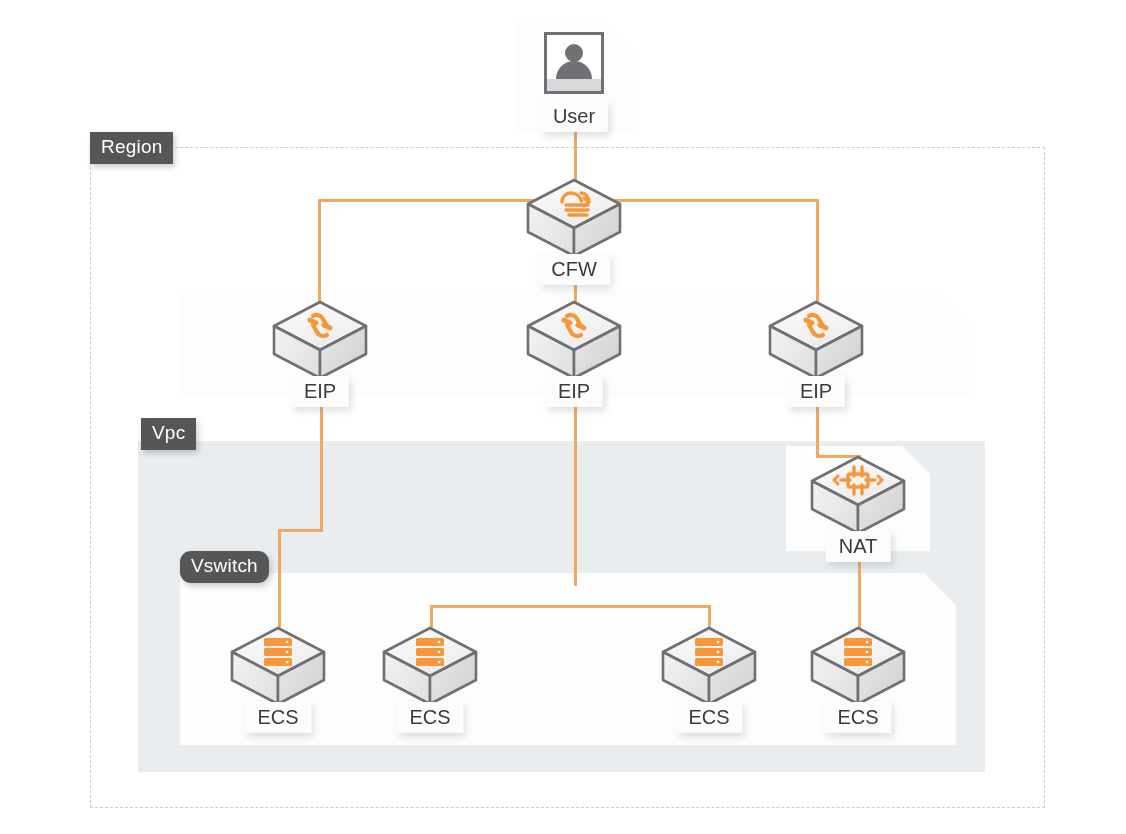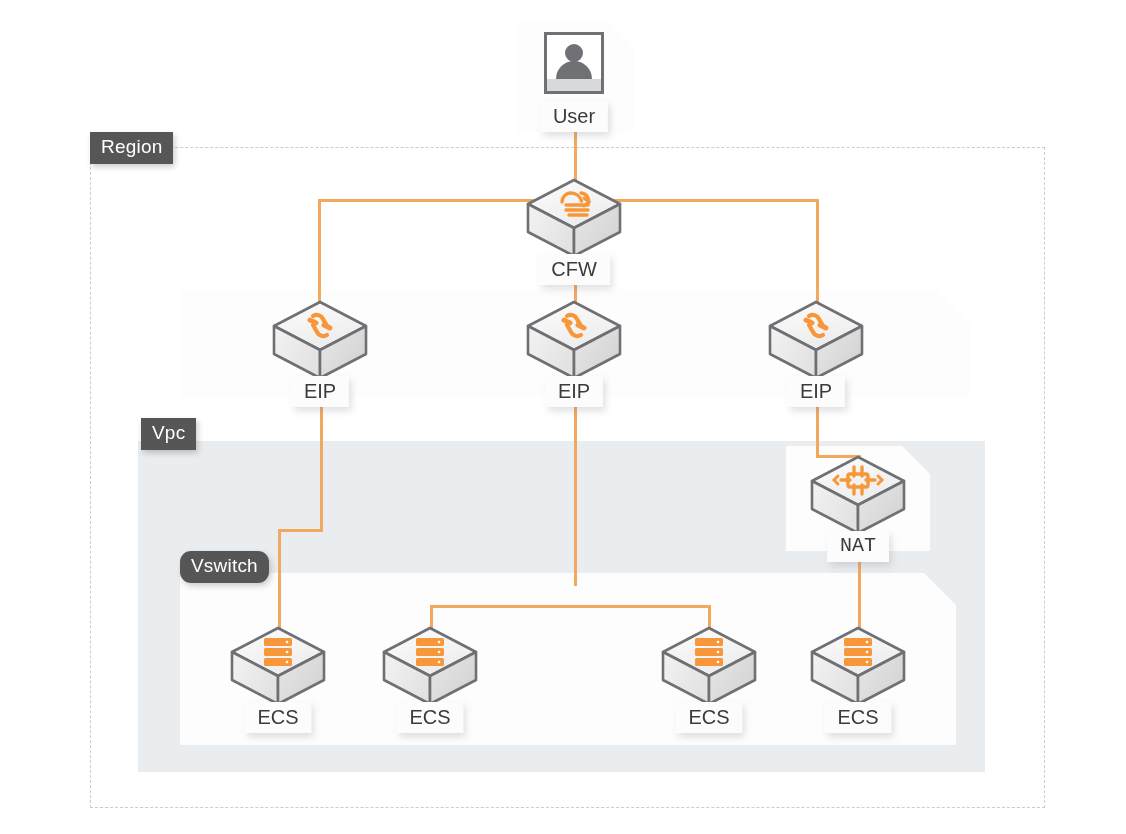--- a/index.html
+++ b/index.html
@@ -247,21 +247,21 @@
           <path d="M41 16 a7 7 0 0 1 10 3 l4 7"></path>
           <path d="M55 35 a7 7 0 0 1 -10 -3 l-4 -7"></path>
           <path d="M38 20 l6 3" stroke-width="5"></path>
           <path d="M58 28 l-6 -3" stroke-width="5"></path>
         </g>
       </svg>
     </div>
     <div class="node-label">EIP</div>
   </div>
 
-  <div class="node" style="left:810px;top:455px;font-family:Liberation Mono, monospace;">
+  <div class="node" style="left:810px;top:455px;">
     <div class="cube">
       <svg width="96" height="82" viewBox="0 0 96 82">
         <path d="M48 2 L94 26 L48 50 L2 26 Z" fill="url(#gTopC)" stroke="#6e7074" stroke-width="2.6" stroke-linejoin="round"></path>
         <path d="M2 26 L48 50 L48 78 L2 54 Z" fill="url(#gLeftC)" stroke="#6e7074" stroke-width="2.6" stroke-linejoin="round"></path>
         <path d="M94 26 L48 50 L48 78 L94 54 Z" fill="url(#gRightC)" stroke="#6e7074" stroke-width="2.6" stroke-linejoin="round"></path>
         <g fill="none" stroke="#f79739" stroke-width="3.4" stroke-linecap="round">
           <rect x="38" y="19" width="20" height="13" rx="2"></rect>
           <path d="M44 12 v9"></path>
             <path d="M52 12 v9"></path>
           <path d="M44 30 v9"></path>

